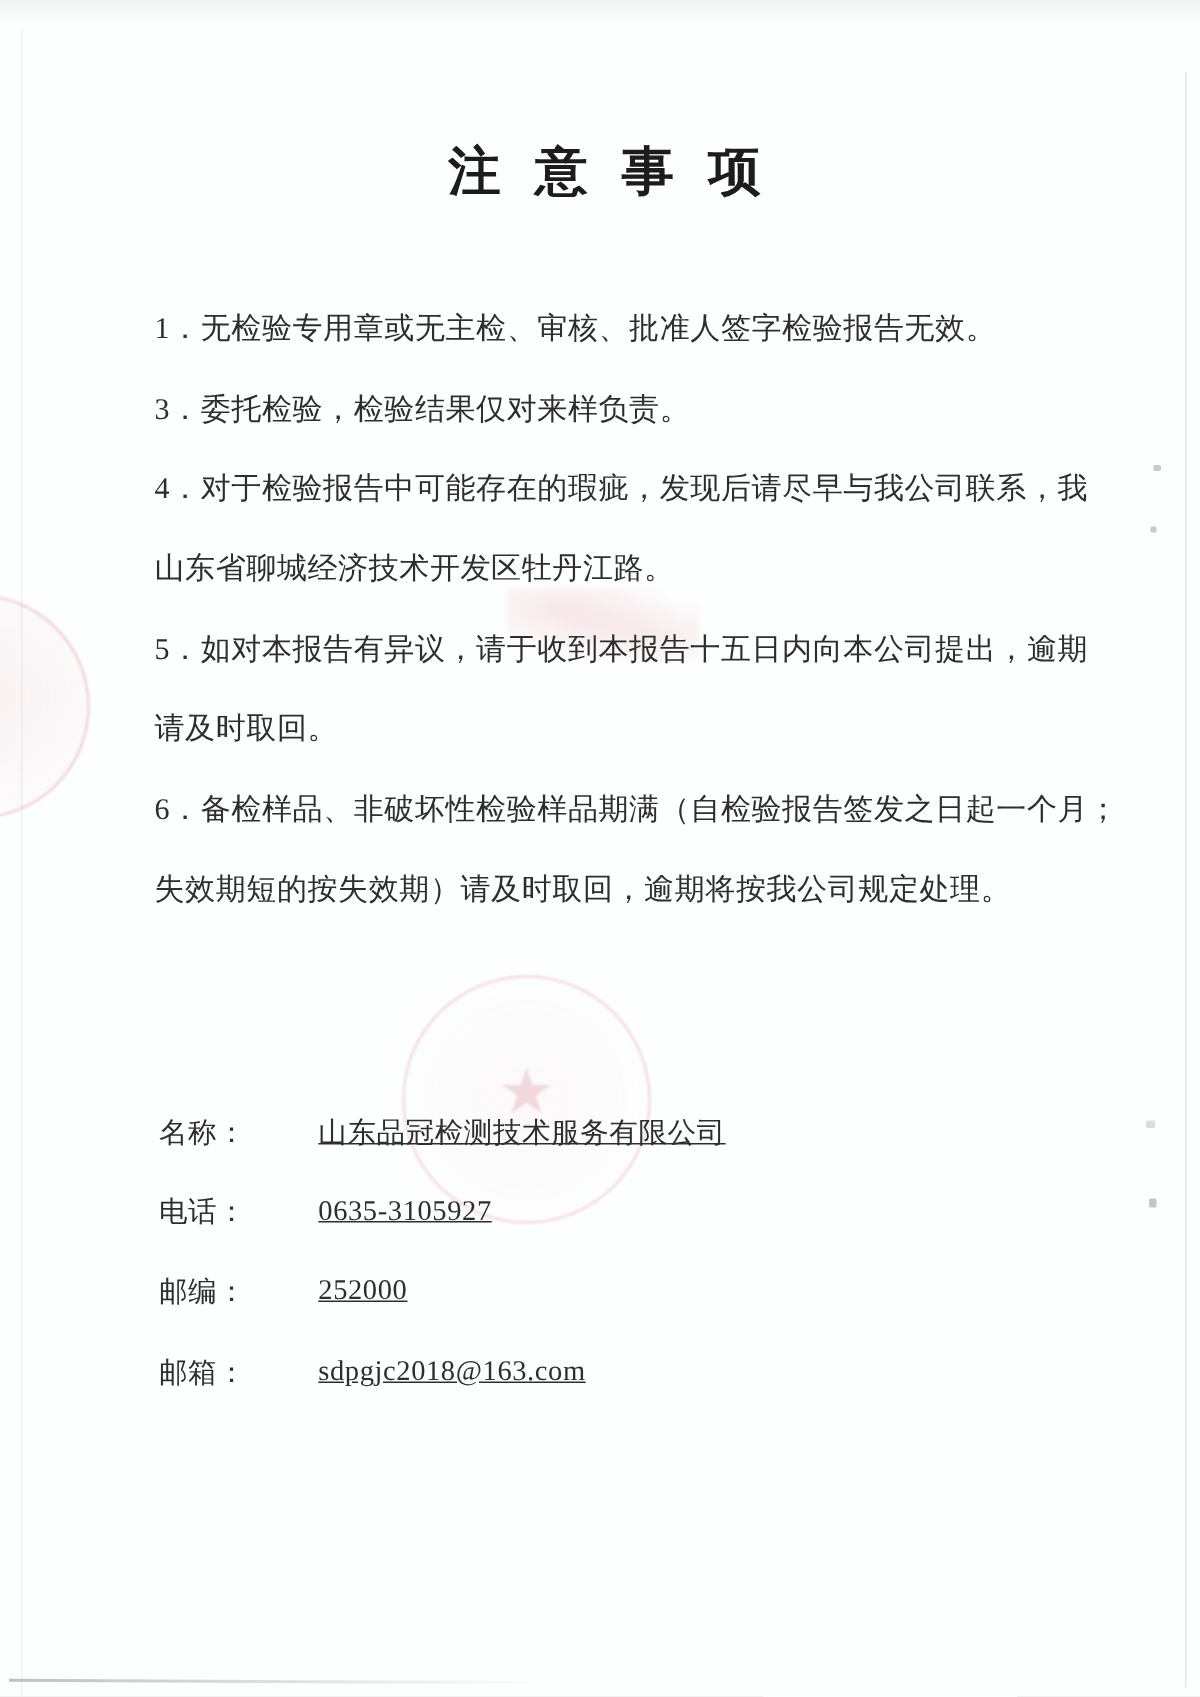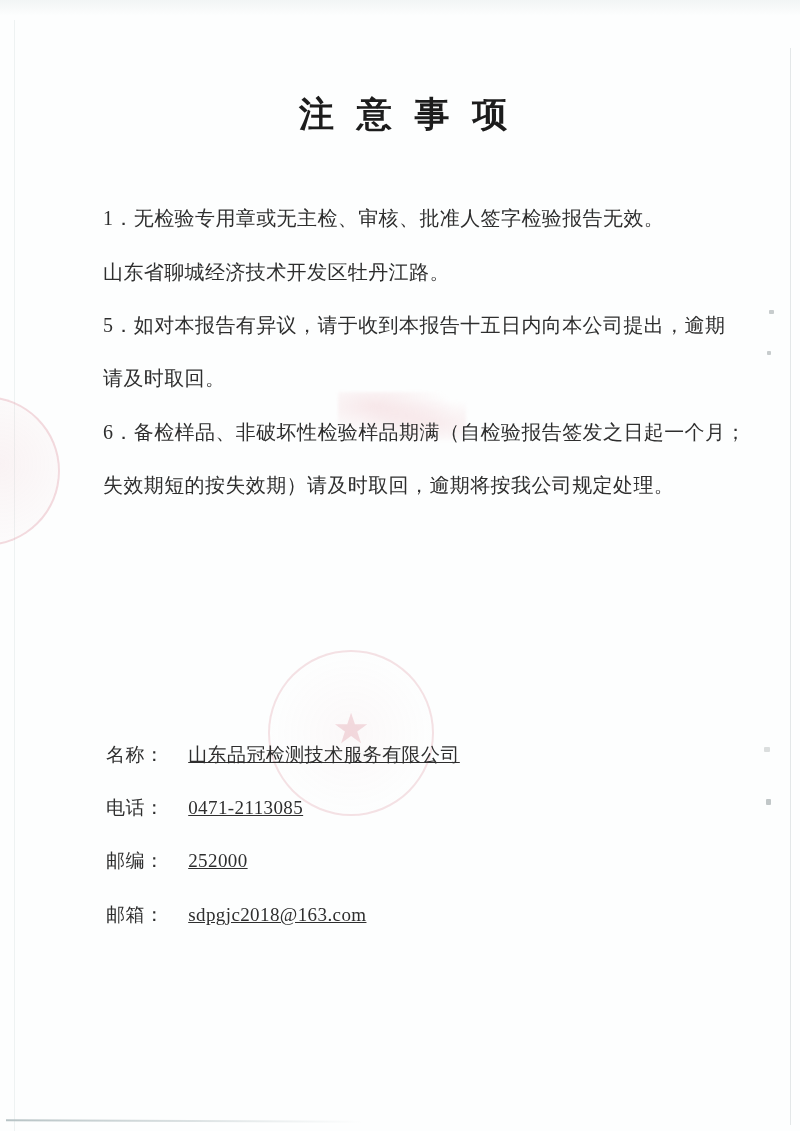--- a/index.html
+++ b/index.html
@@ -81,21 +81,21 @@
     height: 53.4px; display: flex; align-items: center;
     font-size: 20px; letter-spacing: 0.4px; white-space: nowrap; text-align: center;
   }
 
   
   .contact {
     position: absolute; left: 106px; top: 728px; width: 640px;
   }
   .contact .row {
     height: 53.4px; display: flex; align-items: center;
-    font-size: 19px; letter-spacing: 0.4px; white-space: nowrap;
+    font-size: 19px; letter-spacing: 0.4px; white-space: nowrap; gap: 24px;
   }
   .contact .row .value { margin-left: 24px; text-decoration: underline; }
 </style>
 </head>
 <body>
 
 <div class="page">
 
   <div class="scan-top-band"></div>
   <div class="scan-left-edge"></div>
@@ -109,35 +109,37 @@
   <div class="stamp-left"></div>
   <div class="stamp-center">
     <span class="star">★</span>
   </div>
   <div class="stamp-ghost"></div>
 
   <h1 class="title">注 意 事 项</h1>
 
   <div class="notice">
     <div class="line">1．无检验专用章或无主检、审核、批准人签字检验报告无效。</div>
+    <div class="line">3．委托检验，检验结果仅对来样负责。</div>
+    <div class="line">4．对于检验报告中可能存在的瑕疵，发现后请尽早与我公司联系，我</div>
     <div class="line">山东省聊城经济技术开发区牡丹江路。</div>
     <div class="line">5．如对本报告有异议，请于收到本报告十五日内向本公司提出，逾期</div>
     <div class="line">请及时取回。</div>
     <div class="line">6．备检样品、非破坏性检验样品期满（自检验报告签发之日起一个月；</div>
     <div class="line">失效期短的按失效期）请及时取回，逾期将按我公司规定处理。</div>
   </div>
 
   <div class="contact">
     <div class="row">
       <span class="label">名称：</span>
       <span class="value">山东品冠检测技术服务有限公司</span>
     </div>
     <div class="row">
       <span class="label">电话：</span>
-      <span class="value">0471-2113085</span>
+      <span class="value">0635-3105927</span>
     </div>
     <div class="row">
       <span class="label">邮编：</span>
       <span class="value">252000</span>
     </div>
     <div class="row">
       <span class="label">邮箱：</span>
       <span class="value">sdpgjc2018@163.com</span>
     </div>
   </div>

